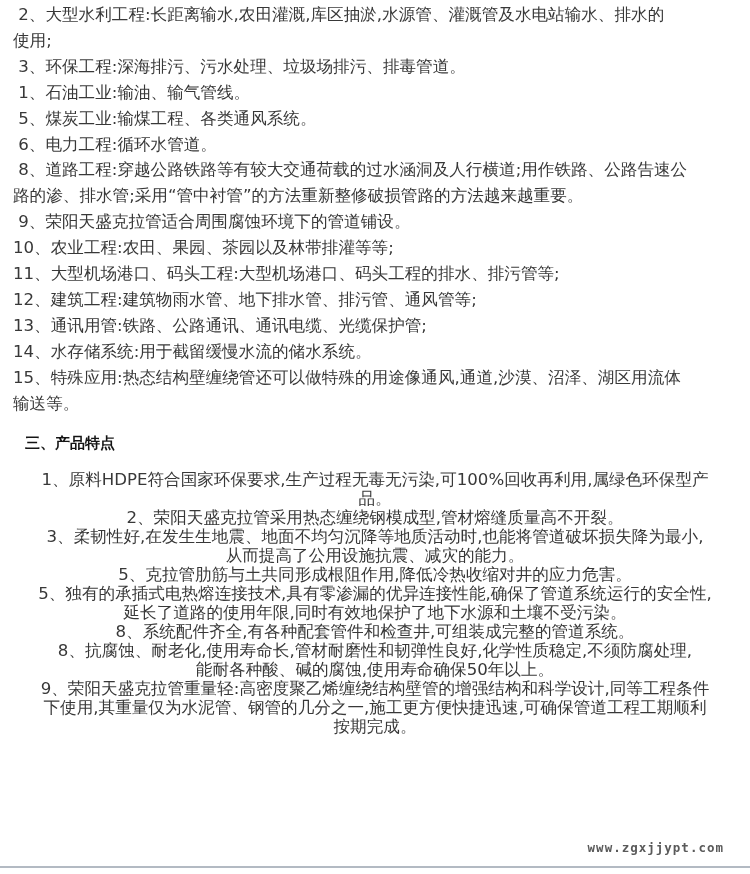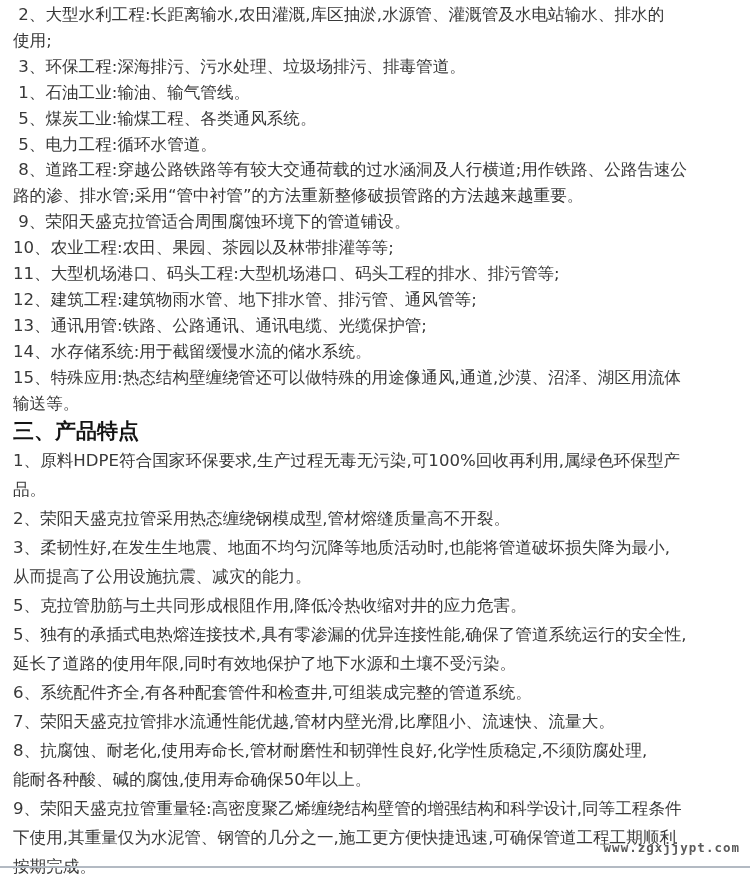--- a/index.html
+++ b/index.html
@@ -23,34 +23,35 @@
     color: var(--text-color, #383838);
   }
   .para {
     margin: 0;
     font-size: 16.6px;
     line-height: 25.9px;
     white-space: pre-wrap;
     word-break: break-all;
   }
   .features .para {
-    line-height: 29px;
+    line-height: 19px;
+    text-align: center;
   }
   .section-heading {
-    margin: 0;
-    font-size: 21px;
+    margin: 12px;
+    font-size: 15px;
     font-weight: bold;
     color: var(--heading-color, #141414);
     line-height: 29px;
     white-space: pre-wrap;
   }
   .watermark {
     position: absolute;
     top: 840px;
-    right: 10px;
+    right: 26px;
     font-family: "DejaVu Sans Mono", "Liberation Mono", monospace;
     font-size: 12.5px;
     font-weight: bold;
     letter-spacing: 1px;
     color: var(--watermark-color, #5a5a5a);
   }
   .bottom-divider {
     position: absolute;
     top: 866px;
     left: 0;
@@ -63,21 +64,21 @@
 <body>
 
 <div class="doc">
 
   <div class="applications">
     <p class="para"> 2、大型水利工程:长距离输水,农田灌溉,库区抽淤,水源管、灌溉管及水电站输水、排水的
 使用;</p>
     <p class="para"> 3、环保工程:深海排污、污水处理、垃圾场排污、排毒管道。</p>
     <p class="para"> 1、石油工业:输油、输气管线。</p>
     <p class="para"> 5、煤炭工业:输煤工程、各类通风系统。</p>
-    <p class="para"> 5、电力工程:循环水管道。</p>
+    <p class="para"> 6、电力工程:循环水管道。</p>
     <p class="para"> 8、道路工程:穿越公路铁路等有较大交通荷载的过水涵洞及人行横道;用作铁路、公路告速公
 路的渗、排水管;采用“管中衬管”的方法重新整修破损管路的方法越来越重要。</p>
     <p class="para"> 9、荣阳天盛克拉管适合周围腐蚀环境下的管道铺设。</p>
     <p class="para">10、农业工程:农田、果园、茶园以及林带排灌等等;</p>
     <p class="para">11、大型机场港口、码头工程:大型机场港口、码头工程的排水、排污管等;</p>
     <p class="para">12、建筑工程:建筑物雨水管、地下排水管、排污管、通风管等;</p>
     <p class="para">13、通讯用管:铁路、公路通讯、通讯电缆、光缆保护管;</p>
     <p class="para">14、水存储系统:用于截留缓慢水流的储水系统。</p>
     <p class="para">15、特殊应用:热态结构壁缠绕管还可以做特殊的用途像通风,通道,沙漠、沼泽、湖区用流体
 输送等。</p>
@@ -87,22 +88,21 @@
 
   <div class="features">
     <p class="para">1、原料HDPE符合国家环保要求,生产过程无毒无污染,可100%回收再利用,属绿色环保型产
 品。</p>
     <p class="para">2、荣阳天盛克拉管采用热态缠绕钢模成型,管材熔缝质量高不开裂。</p>
     <p class="para">3、柔韧性好,在发生生地震、地面不均匀沉降等地质活动时,也能将管道破坏损失降为最小,
 从而提高了公用设施抗震、减灾的能力。</p>
     <p class="para">5、克拉管肋筋与土共同形成根阻作用,降低冷热收缩对井的应力危害。</p>
     <p class="para">5、独有的承插式电热熔连接技术,具有零渗漏的优异连接性能,确保了管道系统运行的安全性,
 延长了道路的使用年限,同时有效地保护了地下水源和土壤不受污染。</p>
-    <p class="para">6、系统配件齐全,有各种配套管件和检查井,可组装成完整的管道系统。</p>
-    <p class="para">7、荣阳天盛克拉管排水流通性能优越,管材内壁光滑,比摩阻小、流速快、流量大。</p>
+    <p class="para">8、系统配件齐全,有各种配套管件和检查井,可组装成完整的管道系统。</p>
     <p class="para">8、抗腐蚀、耐老化,使用寿命长,管材耐磨性和韧弹性良好,化学性质稳定,不须防腐处理,
 能耐各种酸、碱的腐蚀,使用寿命确保50年以上。</p>
     <p class="para">9、荣阳天盛克拉管重量轻:高密度聚乙烯缠绕结构壁管的增强结构和科学设计,同等工程条件
 下使用,其重量仅为水泥管、钢管的几分之一,施工更方便快捷迅速,可确保管道工程工期顺利
 按期完成。</p>
   </div>
 
 </div>
 
 <div class="watermark">www.zgxjjypt.com</div>

